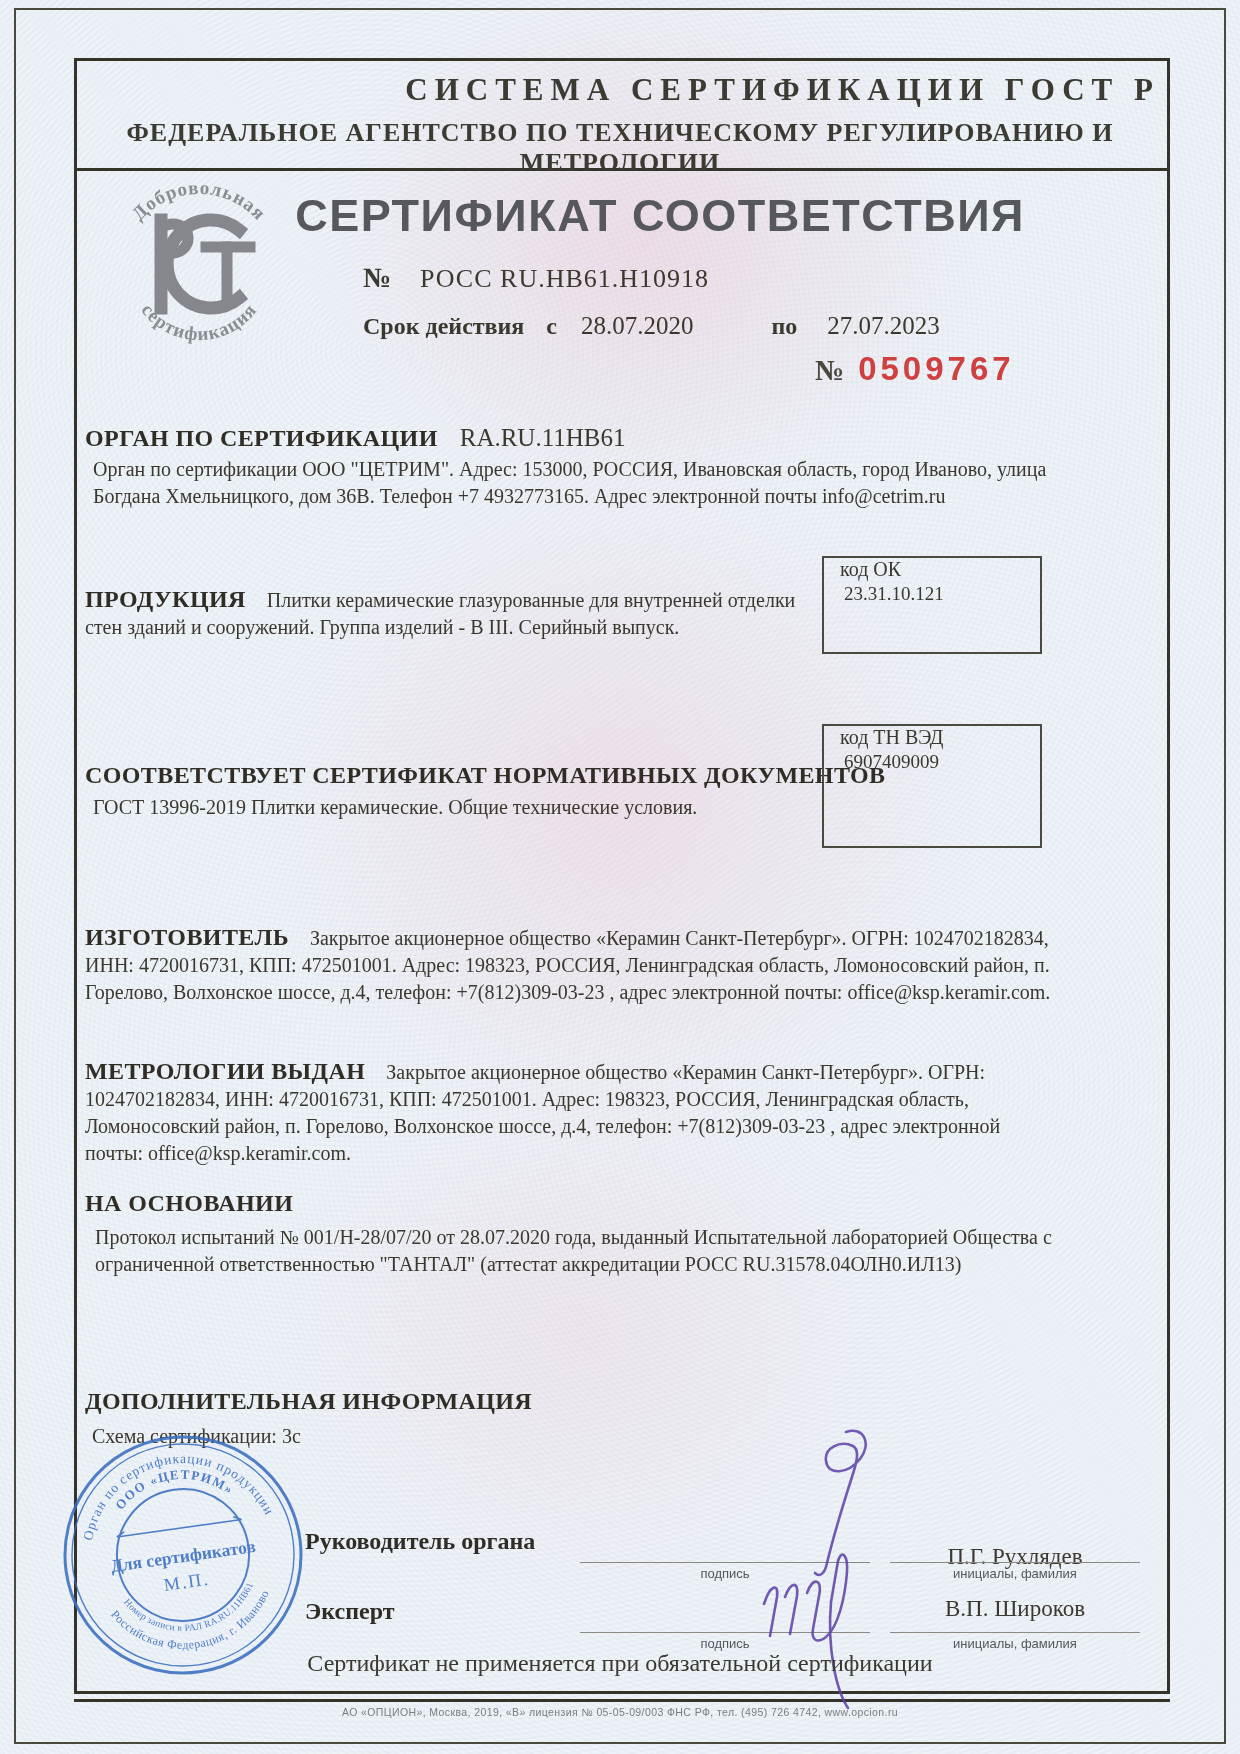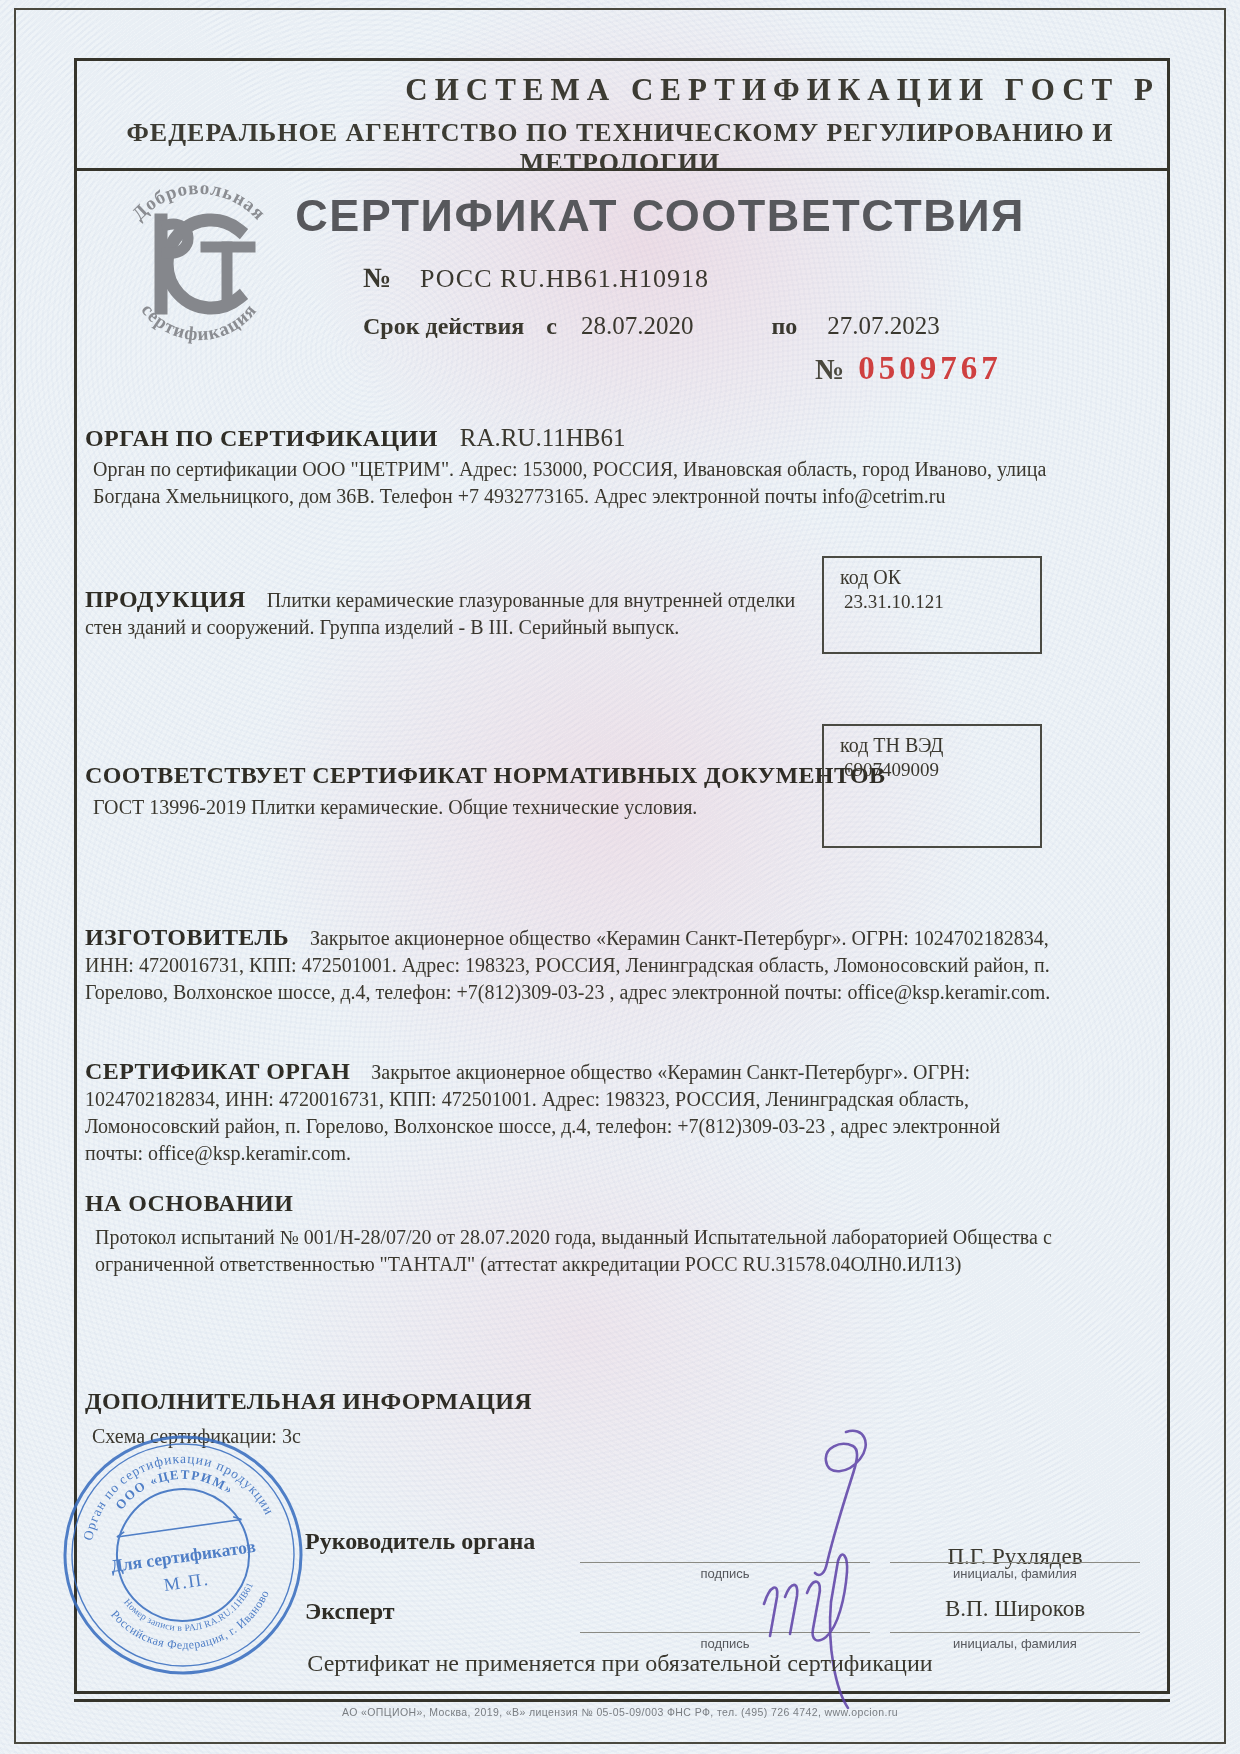--- a/index.html
+++ b/index.html
@@ -27,28 +27,28 @@
         font-family:"Liberation Sans",sans-serif;font-weight:bold;font-size:45px;
         letter-spacing:1.5px;color:#57585c;}
   .num-label{left:363px;top:262px;font-weight:bold;font-size:28px;color:#3a382f;}
   .num-value{left:420px;top:264px;font-size:26px;letter-spacing:1px;color:#3a382f;}
   .validity{left:363px;top:312px;display:flex;align-items:baseline;font-size:25px;color:#3a382f;}
   .v-bold{font-weight:bold;font-size:24px;}
   .validity .m1{margin-right:22px;} .validity .m2{margin-right:24px;} .validity .m3{margin-right:78px;}
   .validity .m4{margin-right:30px;}
   .form-num{left:815px;top:350px;display:flex;align-items:baseline;}
   .form-num .fn-label{font-weight:bold;font-size:29px;color:#4a483e;margin-right:14px;}
-  .form-num .fn-value{font-family:Liberation Serif, serif;font-size:33px;font-weight:600;
+  .form-num .fn-value{font-family:Liberation Sans, sans-serif;font-size:33px;font-weight:600;
         letter-spacing:4px;color:#cf4040;}
   .sec-label{font-weight:bold;font-size:23px;color:#2f2d26;letter-spacing:0.4px;}
   .sec-label.big{font-size:24px;}
   .para{margin:0;font-size:20px;line-height:27px;color:#3a372e;}
   .para .sec-label{margin-right:16px;}
   .code-box{border:2px solid #4a4a42;}
-  .code-box .cb-label{font-size:20px;color:#3a372e;padding:8px 0 0 16px;}
+  .code-box .cb-label{font-size:20px;color:#3a372e;padding:0 0 0 16px;}
   .code-box .cb-value{font-size:19px;color:#3a372e;padding:2px 0 0 20px;}
   .sig-role{font-weight:bold;font-size:24px;color:#2f2d26;}
   .sig-line{border-top:1.5px solid #8a8a83;height:0;}
   .sig-caption{font-family:"Liberation Sans",sans-serif;font-size:13px;color:#55575c;text-align:center;}
   .sig-name{font-size:23px;color:#3a382f;text-align:center;}
   .footer-note{left:0;top:1650px;width:1240px;text-align:center;font-size:24px;color:#3a382f;}
   .print-line{left:0;top:1706px;width:1240px;text-align:center;
         font-family:"Liberation Sans",sans-serif;font-size:10.5px;letter-spacing:0.4px;color:#797d82;}
   svg{display:block;}
   svg text{font-family:"Liberation Serif",serif;}
@@ -127,21 +127,21 @@
     <div class="cb-label">код ТН ВЭД</div>
     <div class="cb-value">6907409009</div>
   </div>
 
   <p class="abs para" style="left:85px;top:924px;width:1000px;">
     <span class="sec-label big">ИЗГОТОВИТЕЛЬ</span>
     <span>Закрытое акционерное общество «Керамин Санкт-Петербург». ОГРН: 1024702182834, ИНН: 4720016731, КПП: 472501001. Адрес: 198323, РОССИЯ, Ленинградская область, Ломоносовский район, п. Горелово, Волхонское шоссе, д.4, телефон: +7(812)309-03-23 , адрес электронной почты: office@ksp.keramir.com.</span>
   </p>
 
   <p class="abs para" style="left:85px;top:1058px;width:955px;">
-    <span class="sec-label big">СЕРТИФИКАТ ОРГАН</span>
+    <span class="sec-label big">МЕТРОЛОГИИ ВЫДАН</span>
     <span>Закрытое акционерное общество «Керамин Санкт-Петербург». ОГРН: 1024702182834, ИНН: 4720016731, КПП: 472501001. Адрес: 198323, РОССИЯ, Ленинградская область, Ломоносовский район, п. Горелово, Волхонское шоссе, д.4, телефон: +7(812)309-03-23 , адрес электронной почты: office@ksp.keramir.com.</span>
   </p>
 
   <div class="abs sec-label big" style="left:85px;top:1190px;">НА ОСНОВАНИИ</div>
   <p class="abs para" style="left:95px;top:1224px;width:1000px;">Протокол испытаний № 001/Н-28/07/20 от 28.07.2020 года, выданный Испытательной лабораторией Общества с ограниченной ответственностью "ТАНТАЛ" (аттестат аккредитации РОСС RU.31578.04ОЛН0.ИЛ13)</p>
 
   <div class="abs sec-label big" style="left:85px;top:1388px;">ДОПОЛНИТЕЛЬНАЯ ИНФОРМАЦИЯ</div>
   <p class="abs para" style="left:92px;top:1423px;width:600px;">Схема сертификации: 3с</p>
 
   <svg class="abs" style="left:50px;top:1422px;" width="266" height="266" viewBox="0 0 266 266">

